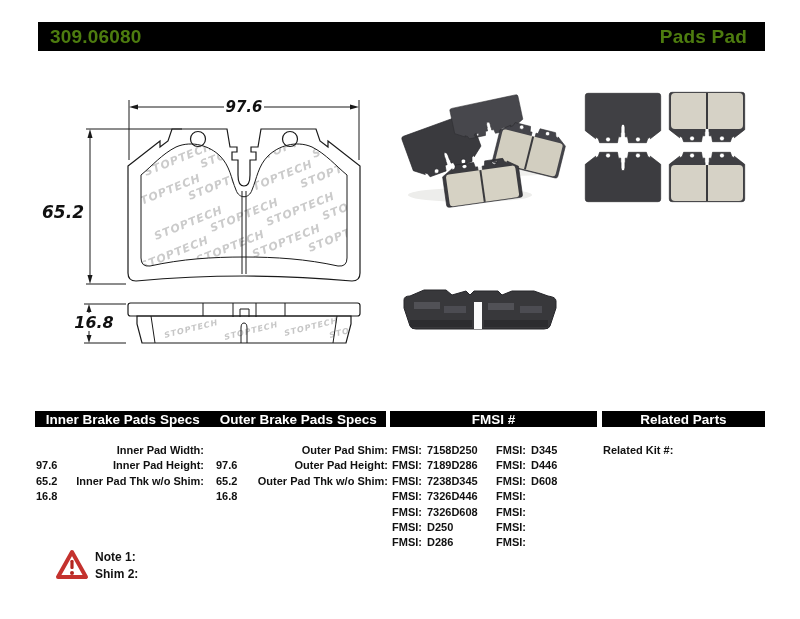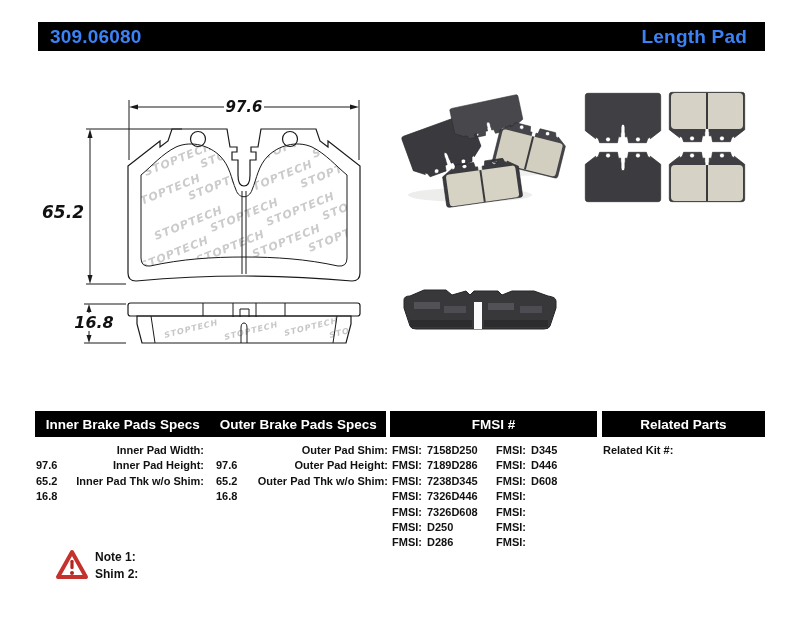--- a/index.html
+++ b/index.html
@@ -2,33 +2,33 @@
 <html><head>
 <meta charset="utf-8">
 <style>
   html,body{margin:0;padding:0;background:#fff;}
   #page{position:relative;width:800px;height:619px;background:#fff;overflow:hidden;
         font-family:"Liberation Sans",sans-serif;color:#111;}
   
   .topbar{position:absolute;left:38px;top:22px;width:727px;height:29px;background:#000;
           display:flex;align-items:center;justify-content:space-between;
           padding:0 18px 0 12px;box-sizing:border-box;}
-  .topbar span{color:#3b82f6;font-size:19px;font-weight:bold;letter-spacing:.2px;}
+  .topbar span{color:#4d7c0f;font-size:19px;font-weight:bold;letter-spacing:.2px;}
   
   #art{position:absolute;left:0;top:0;}
   .ln{stroke:#1a1a1a;fill:none;stroke-width:1.2;}
   .lnthin{stroke:#1a1a1a;fill:none;stroke-width:1;}
   .dim{stroke:#1a1a1a;stroke-width:1;}
   .dim-label{font-family:"DejaVu Sans",sans-serif;font-style:italic;font-weight:bold;
              fill:#111;text-anchor:middle;}
   .wm{font-family:"DejaVu Sans",sans-serif;font-style:italic;font-weight:bold;
       font-size:11px;fill:#cbcbcb;letter-spacing:1px;}
   .wm-s{font-size:8px;fill:#c6c6c6;}
   
-  .thead{position:absolute;top:411px;height:26px;background:#000;display:flex;
+  .thead{position:absolute;top:411px;height:16px;background:#000;display:flex;
          align-items:center;justify-content:center;}
   .thead span{color:#fff;font-size:13.5px;font-weight:bold;}
   .thead.split span{flex:1;text-align:center;}
   
   .spec-col{position:absolute;top:443px;font-size:11px;font-weight:bold;}
   .spec-row{display:flex;height:15.4px;line-height:15.4px;flex-direction:column;}
   .spec-label{flex:1;text-align:right;white-space:pre;}
   .spec-value{width:34px;margin-left:6px;text-align:left;}
   .fmsi-col{position:absolute;top:443px;font-size:11px;font-weight:bold;}
   .fmsi-row{display:flex;height:15.4px;line-height:15.4px;}
@@ -40,21 +40,21 @@
   .notes div{height:17px;line-height:17px;}
   .warn{position:absolute;left:55px;top:549px;}
 </style>
 </head>
 <body>
 
 <div id="page">
 
   <div class="topbar">
     <span>309.06080</span>
-    <span>Length Pad</span>
+    <span>Pads Pad</span>
   </div>
 
   <svg id="art" width="800" height="619" viewBox="0 0 800 619">
     <defs>
       <path id="padS" fill-rule="evenodd" d="M -116 -39 L -84 -64 L -84 -58 L -76 -64 L -72 -76
         L -17 -76 L -14 -58 L -7 -58 L -7 -45 L -6 -45 L -6 -30 Q -6 -19 0 -19 Q 6 -19 6 -30
         L 6 -45 L 7 -45 L 7 -58 L 14 -58 L 17 -76 L 72 -76 L 76 -64 L 84 -58 L 84 -64
         L 116 -39 L 116 68 Q 116 76 108 76 L -108 76 Q -116 76 -116 68 Z
         M -53.5 -66 a 7.5 7.5 0 1 0 15 0 a 7.5 7.5 0 1 0 -15 0 Z
         M 38.5 -66 a 7.5 7.5 0 1 0 15 0 a 7.5 7.5 0 1 0 -15 0 Z"></path>

